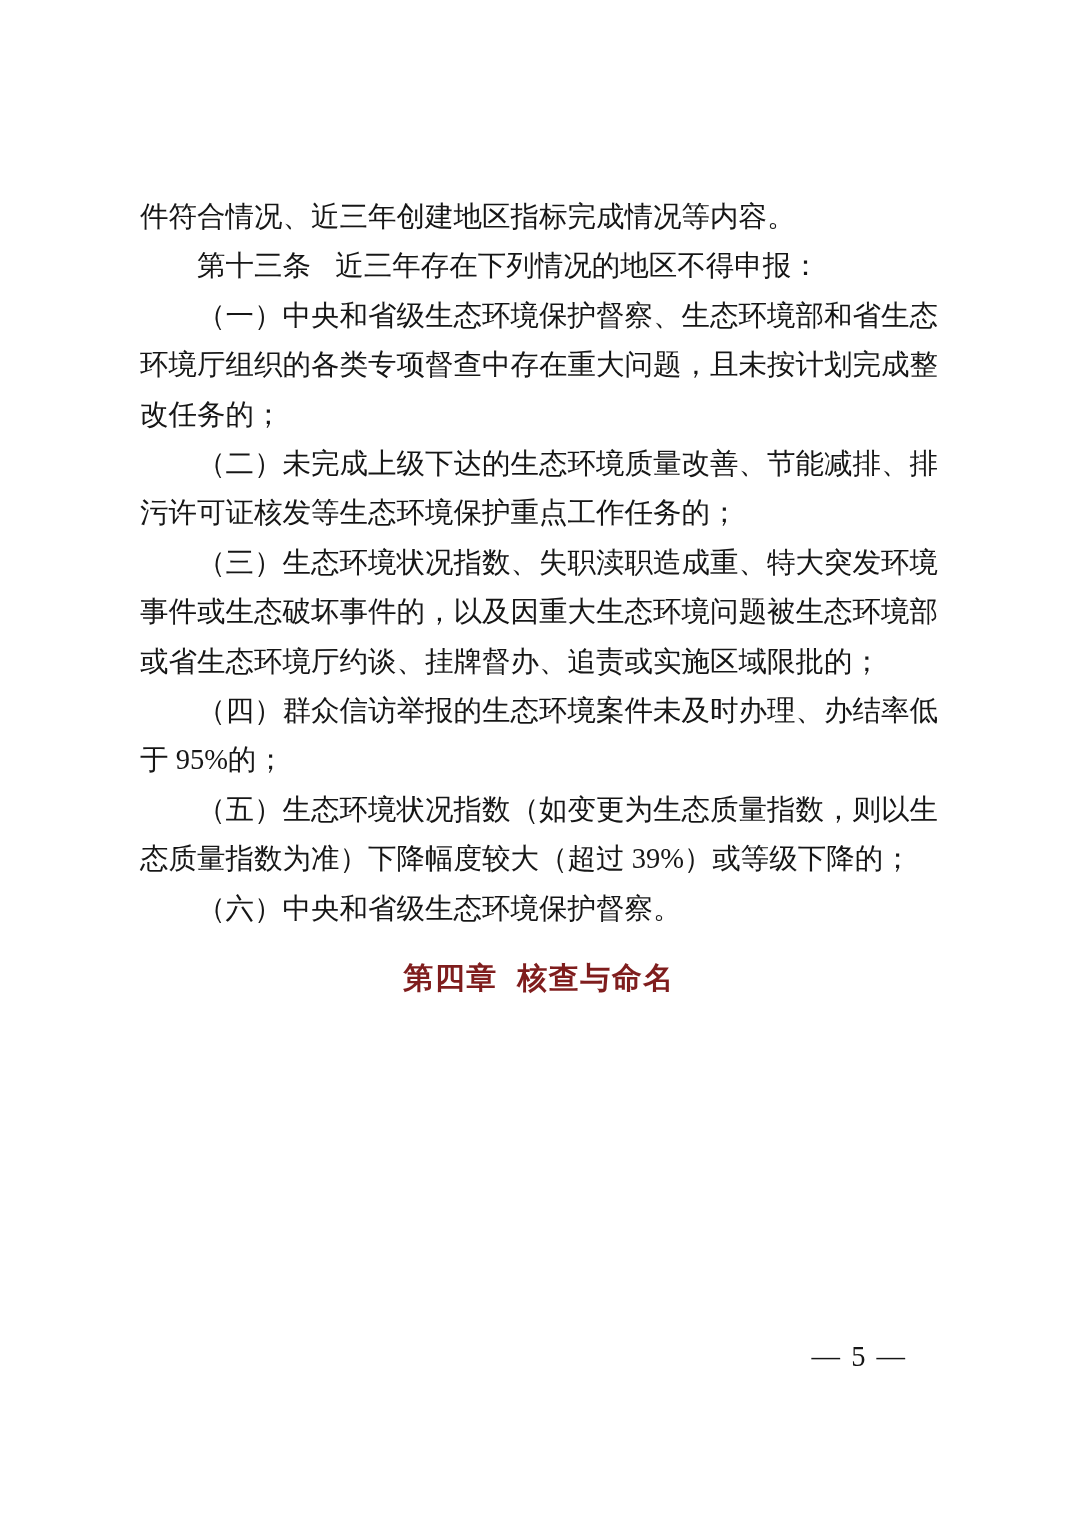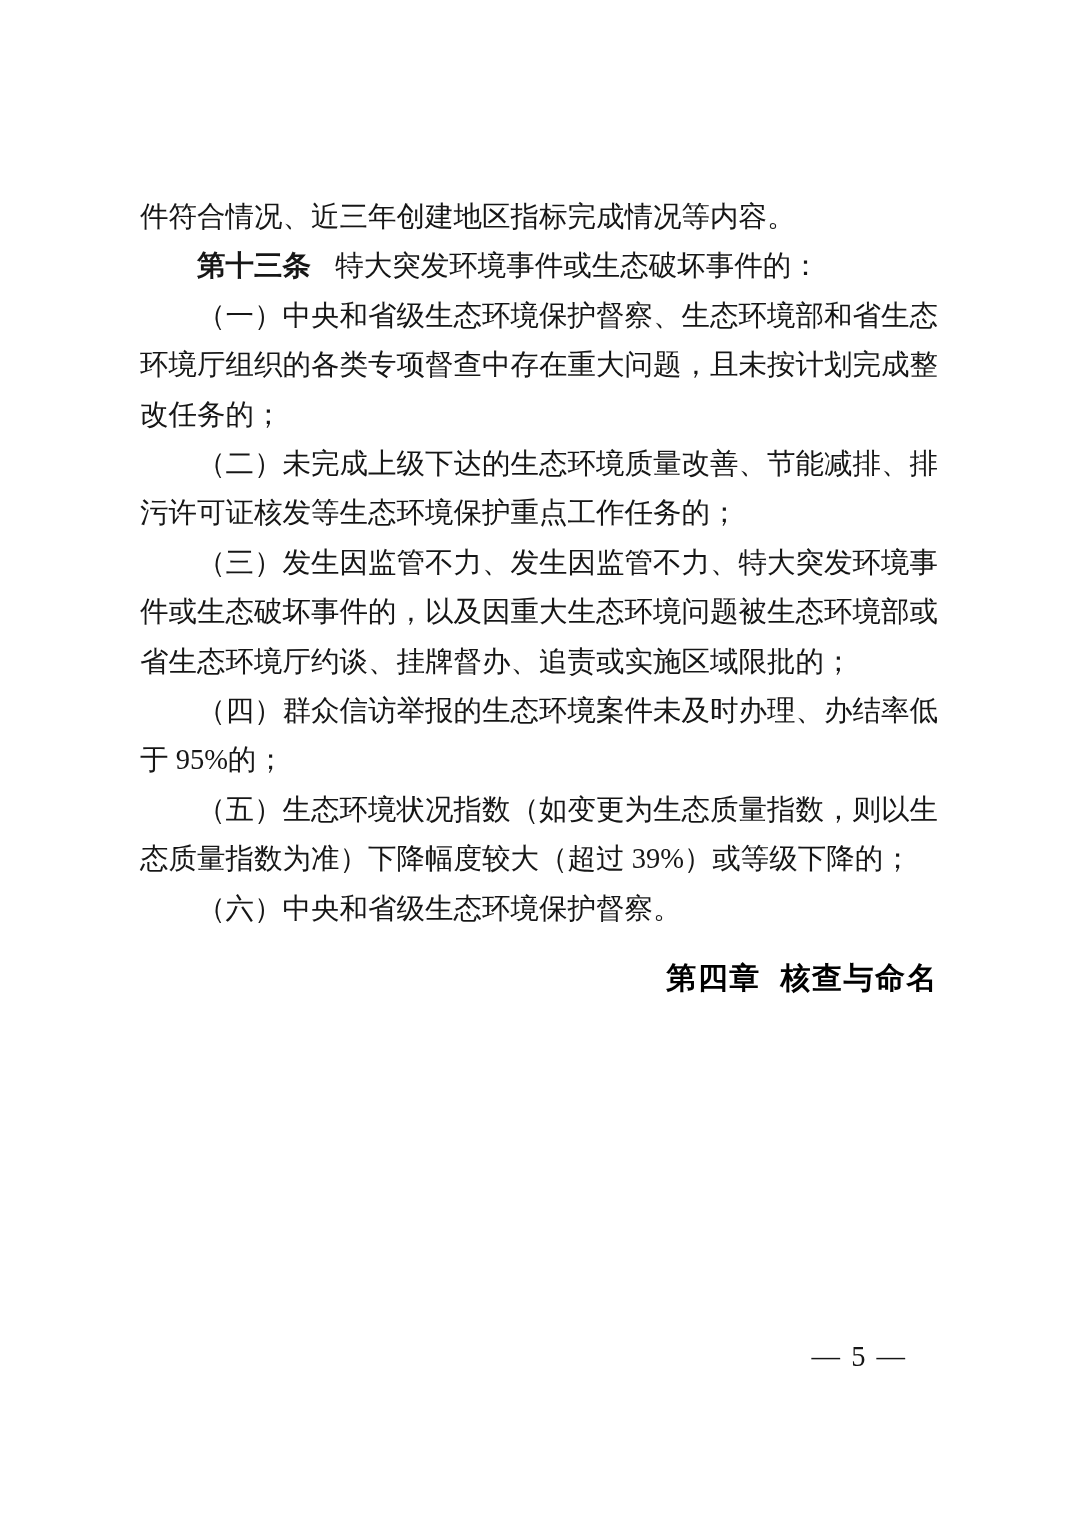--- a/index.html
+++ b/index.html
@@ -29,61 +29,61 @@
     line-height: 49.4px;
     text-align: justify;
     text-indent: 2em;
     letter-spacing: 0;
     word-break: normal;
   }
   .para.no-indent {
     text-indent: 0;
   }
   .article-lead {
-    font-weight: 700;
+    font-weight: 400;
     margin-right: 0.85em;
   }
   .chapter-heading {
     margin: 20px 0 21px 0;
     font-size: 30px;
     line-height: 49.4px;
     font-weight: 700;
-    text-align: right;
+    text-align: center;
     letter-spacing: 1.5px;
     white-space: pre-wrap;
     font-family: "Liberation Sans", "DejaVu Sans", sans-serif;
-    color: #000000;
+    color: #7f1d1d;
   }
   .page-number {
     position: absolute;
     top: 1340px;
     right: 167px;
     font-size: 28.5px;
     line-height: 34px;
     letter-spacing: 2px;
     color: #161616;
   }
 </style>
 </head>
 <body>
 
 <div class="page">
   <div class="content">
 
     <p class="para no-indent">件符合情况、近三年创建地区指标完成情况等内容。</p>
 
     <p class="para">
-      <span class="article-lead">第十三条</span><span>特大突发环境事件或生态破坏事件的：</span>
+      <span class="article-lead">第十三条</span><span>近三年存在下列情况的地区不得申报：</span>
     </p>
 
     <p class="para">（一）中央和省级生态环境保护督察、生态环境部和省生态环境厅组织的各类专项督查中存在重大问题，且未按计划完成整改任务的；</p>
 
     <p class="para">（二）未完成上级下达的生态环境质量改善、节能减排、排污许可证核发等生态环境保护重点工作任务的；</p>
 
-    <p class="para">（三）发生因监管不力、发生因监管不力、特大突发环境事件或生态破坏事件的，以及因重大生态环境问题被生态环境部或省生态环境厅约谈、挂牌督办、追责或实施区域限批的；</p>
+    <p class="para">（三）生态环境状况指数、失职渎职造成重、特大突发环境事件或生态破坏事件的，以及因重大生态环境问题被生态环境部或省生态环境厅约谈、挂牌督办、追责或实施区域限批的；</p>
 
     <p class="para">（四）群众信访举报的生态环境案件未及时办理、办结率低于 95%的；</p>
 
     <p class="para">（五）生态环境状况指数（如变更为生态质量指数，则以生态质量指数为准）下降幅度较大（超过 39%）或等级下降的；</p>
 
     <p class="para">（六）中央和省级生态环境保护督察。</p>
 
     <h2 class="chapter-heading">第四章  核查与命名</h2>
 
 

